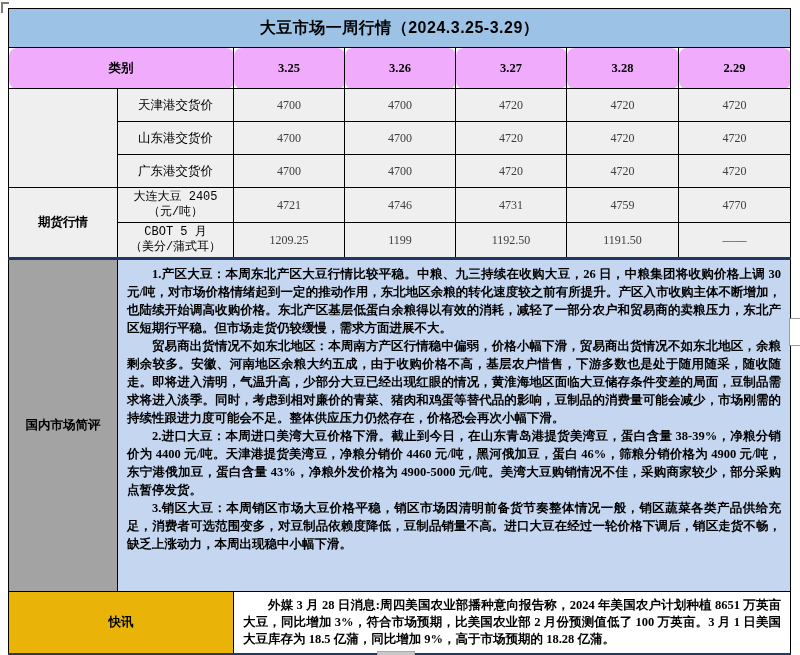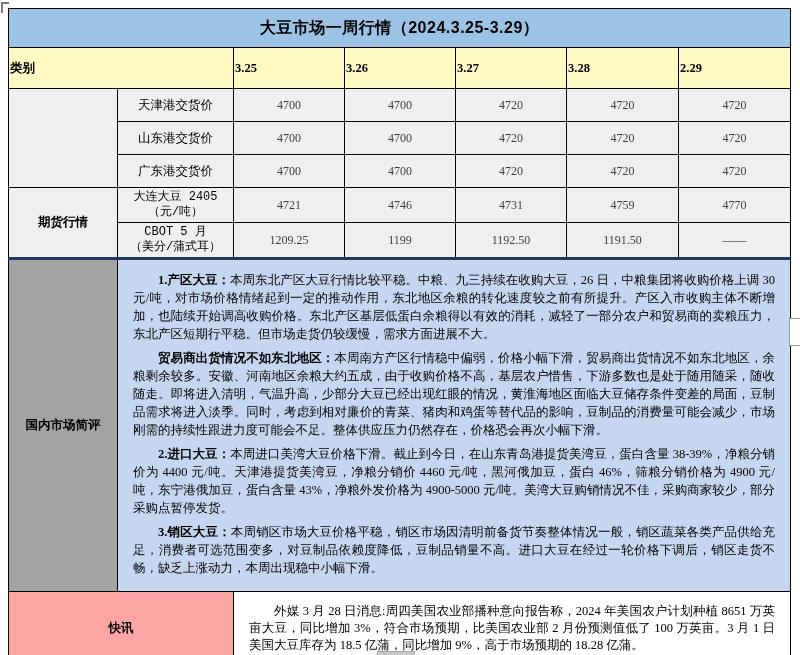--- a/index.html
+++ b/index.html
@@ -12,40 +12,40 @@
     position:absolute;left:8px;top:8px;width:782px;
     border-collapse:collapse;table-layout:fixed;
   }
   .doc-table td{border:1px solid #000;overflow:hidden;}
   .title-cell{
     background:#9CC3E6;height:36px;text-align:center;vertical-align:middle;
     font-family:"Liberation Sans","DejaVu Sans",sans-serif;
     font-weight:bold;font-size:16px;letter-spacing:.5px;margin-left:24px;
   }
   .head-cell{
-    background:#fef9c3;height:38px;vertical-align:middle;
-    font-weight:bold;font-size:12.5px;
+    background:#f0abfc;height:38px;text-align:center;vertical-align:middle;
+    font-weight:bold;font-size:12.5px;border-radius:8px;
   }
   .data-cell{background:#EFEFEF;height:30px;text-align:center;vertical-align:middle;font-size:12.5px;}
   .row-label{color:#000;}
   .val{color:#3D3D3D;font-size:12px;}
   .group-cell{background:#EFEFEF;text-align:center;vertical-align:middle;font-weight:bold;font-size:12.5px;}
   .two-line{line-height:15px;font-size:12px;height:32px;font-family:Liberation Mono, monospace;}
   .commentary-label{
     background:#a3a3a3;text-align:center;vertical-align:middle;
     font-weight:bold;font-size:12.5px;border-top:3px solid #1F3864 !important;
   }
   .commentary-content{
     background:#C5D7F0;vertical-align:top;height:320px;
     padding:5px 9px 6px 9px;font-size:12.5px;line-height:18px;
     text-align:justify;border-top:3px solid #1F3864 !important;
   }
-  .cpara{margin:6px;text-indent:2em;}
+  .cpara{margin:0;text-indent:2em;font-weight:bold;}
   .news-label{
-    background:#fca5a5;text-align:center;vertical-align:middle;
+    background:#eab308;text-align:center;vertical-align:middle;
     font-weight:bold;font-size:12.5px;border-bottom:5px solid #1F3864 !important;
   }
   .news-content{
     background:#ffffff;vertical-align:top;height:46px;
     padding:5px 9px;font-size:12.5px;line-height:17px;
     text-align:justify;border-bottom:5px solid #1F3864 !important;
   }
   .corner-mark{
     position:absolute;left:1px;top:2px;width:6px;height:9px;
     border-left:2px solid #7a7a7a;border-top:2px solid #7a7a7a;

